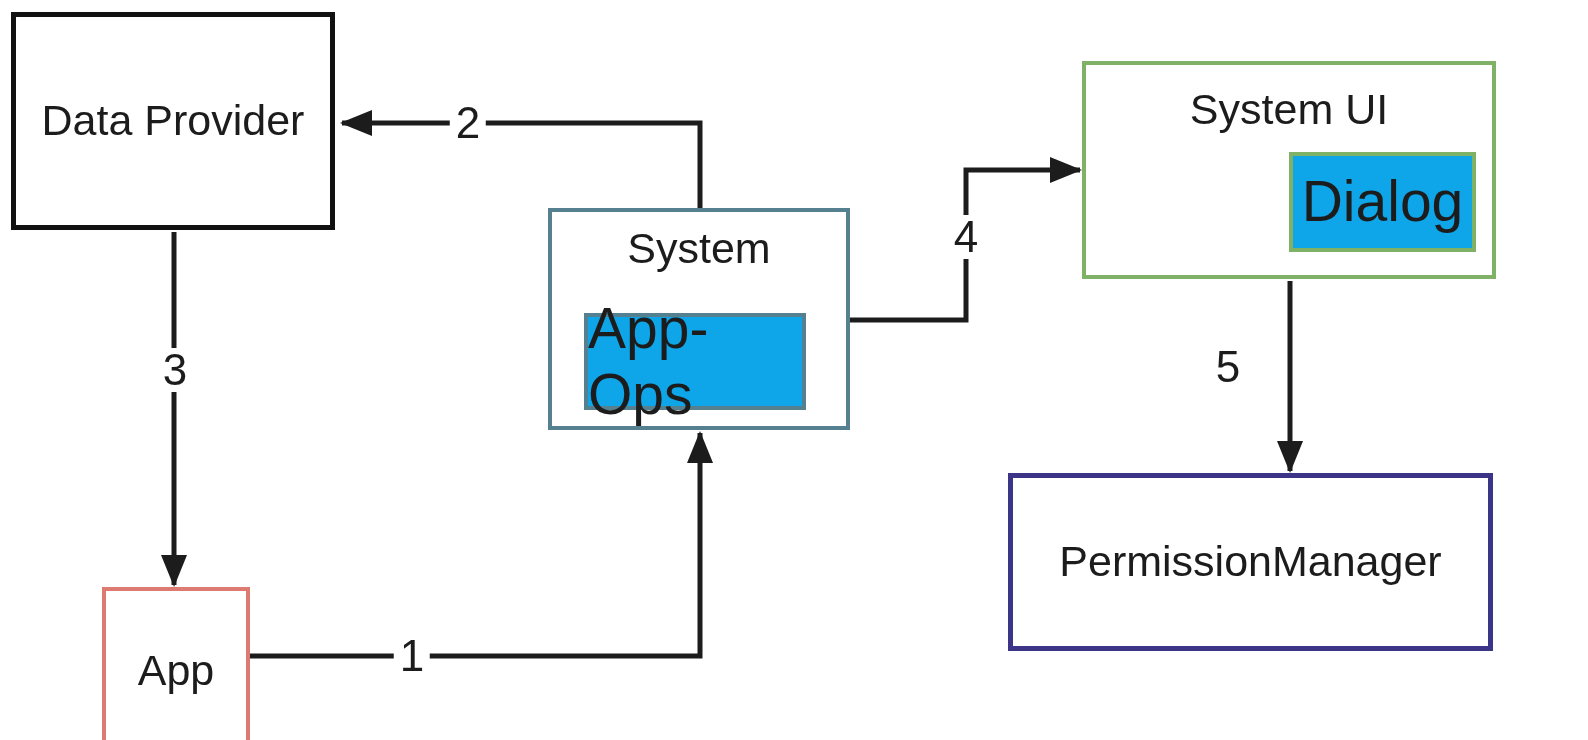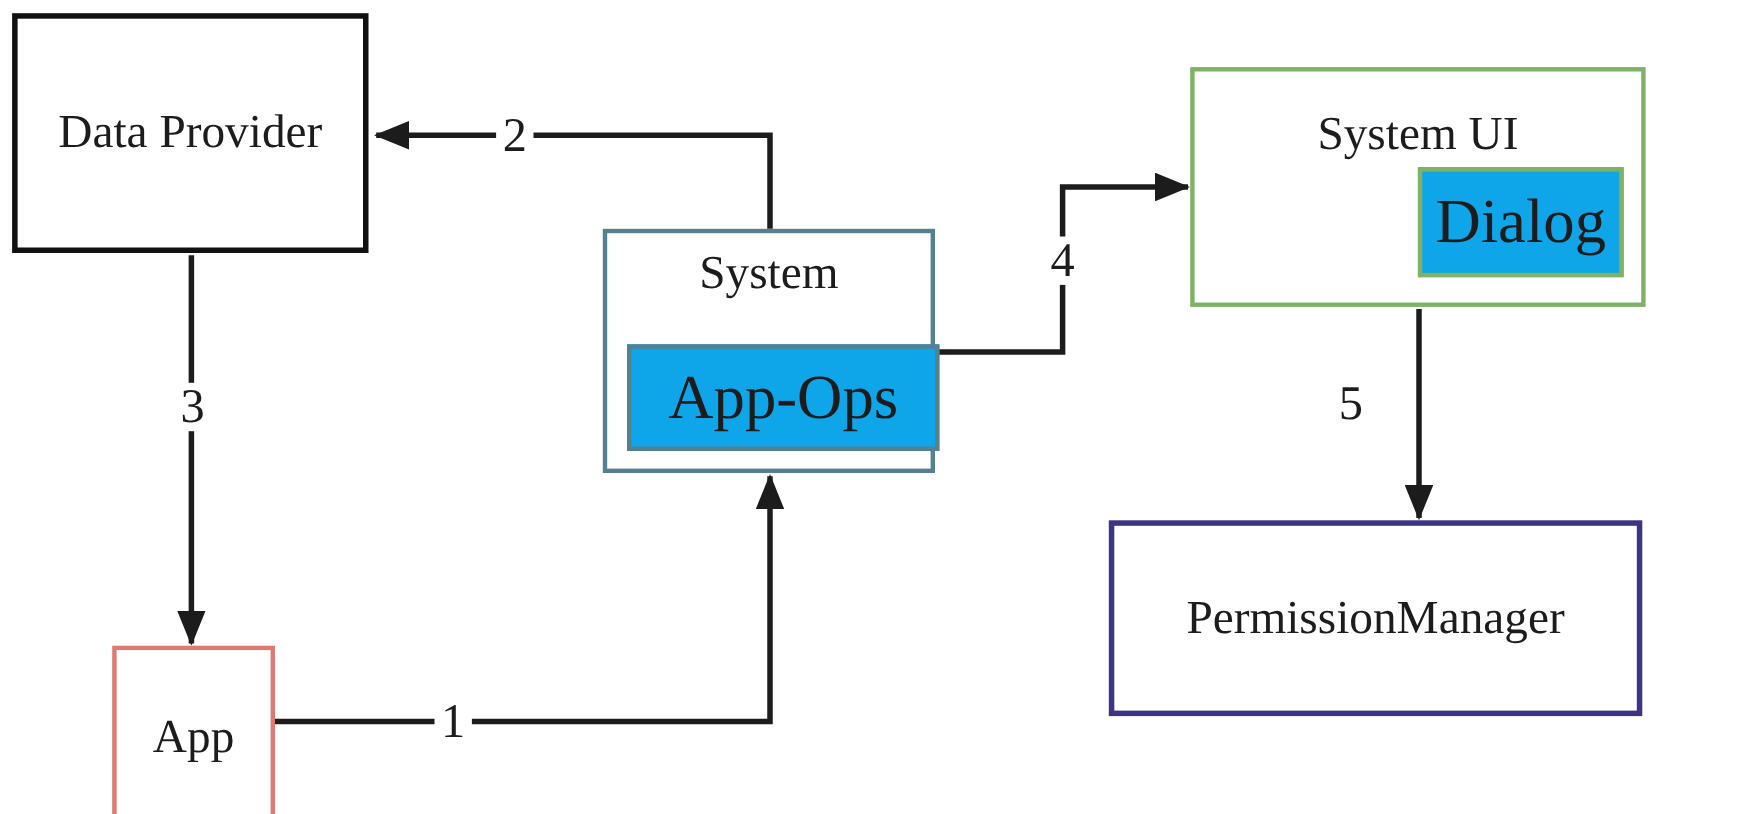--- a/index.html
+++ b/index.html
@@ -5,21 +5,21 @@
   html, body {
     margin: 0;
     padding: 0;
     background: #ffffff;
   }
   .canvas {
     position: relative;
     width: 1588px;
     height: 740px;
     background: var(--background, #ffffff);
-    font-family: Liberation Serif, serif;
+    font-family: Liberation Sans, sans-serif;
     color: #1c1c1c;
     overflow: hidden;
     border-radius: 14px;
   }
   .arrows {
     position: absolute;
     left: 0;
     top: 0;
     width: 1588px;
     height: 740px;
@@ -54,27 +54,28 @@
   #data-provider {
     left: 11px; top: 12px; width: 324px; height: 218px;
     border: 5px solid var(--node-black, #111);
   }
   #system {
     left: 548px; top: 208px; width: 302px; height: 222px;
     border: 4px solid var(--node-teal, #55808f);
     padding-top: 12px;
   }
   #app-ops {
-    left: 18px; top: 101px; width: 284px; height: 97px;
+    left: 32px; top: 101px; width: 222px; height: 97px;
     border: 4px solid var(--node-teal, #55808f);
+    justify-content: flex-end;
   }
   #system-ui {
     left: 1082px; top: 61px; width: 414px; height: 218px;
     border: 4px solid var(--node-green, #7fb266);
-    padding-top: 32px;
+    padding-top: 20px;
   }
   #dialog {
     left: 203px; top: 87px; width: 187px; height: 100px;
     border: 4px solid var(--node-green, #7fb266);
   }
   #permission-manager {
     left: 1008px; top: 473px; width: 485px; height: 178px;
     border: 5px solid var(--node-purple, #3c3487);
   }
   #app {

